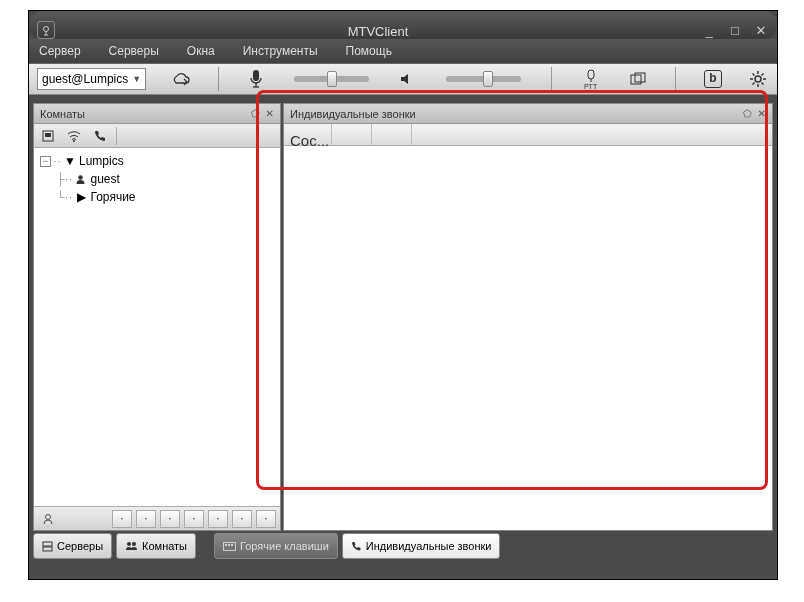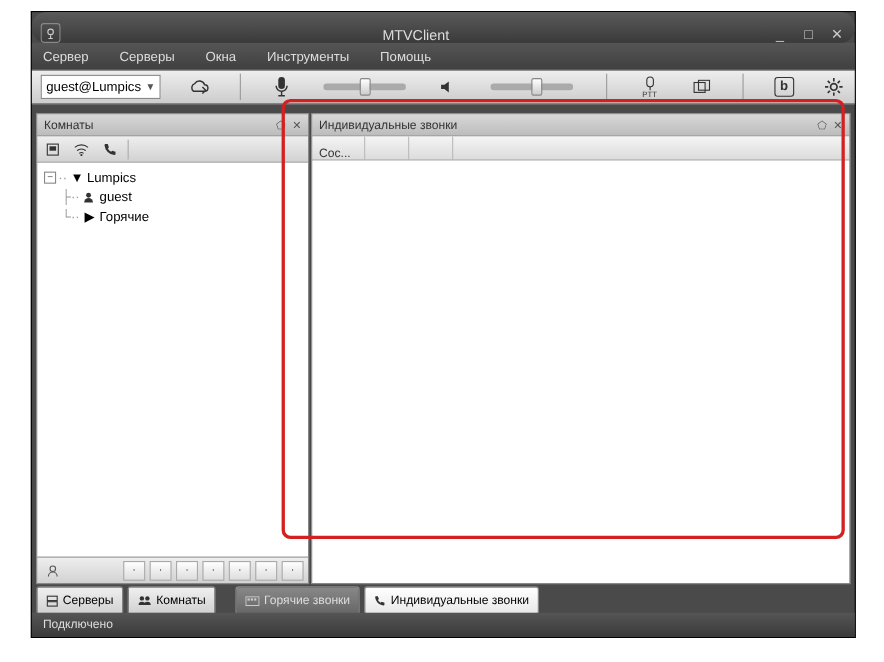--- a/index.html
+++ b/index.html
@@ -29,21 +29,21 @@
 .tree { flex: 1; background: #fff; overflow: auto; font-size: 12px; padding: 4px 0; }
 .tree-row { display: flex; align-items: center; height: 18px; padding-left: 6px; gap: 2px; cursor: pointer; }
 .tree-row .tog { width: 11px; height: 11px; border: 1px solid #888; font-size: 9px; line-height: 9px; text-align: center; color: #555; }
 .tree-row .line { color: #999; }
 .tree-row .ico { width: 14px; text-align: center; }
 .left-bottom { height: 24px; background: linear-gradient(#eee,#d2d2d2); border-top: 1px solid #aaa; display: flex; align-items: center; padding: 0 4px; gap: 4px; }
 .lbbtn { width: 20px; height: 18px; border: 1px solid #aaa; background: linear-gradient(#fff,#ddd); cursor: pointer; font-size: 10px; display: flex; align-items: center; justify-content: center; }
 .right-panel { flex: 1; background: #ccc; border: 1px solid #888; display: flex; flex-direction: column; }
 .hilite { position: absolute; left: 256px; top: 90px; width: 512px; height: 400px; border: 3px solid #d42020; border-radius: 8px; pointer-events: none; z-index: 10; }
 .grid-hdr { height: 22px; background: linear-gradient(#f4f4f4,#dcdcdc); border-bottom: 1px solid #aaa; display: flex; }
-.gcol { border-right: 1px solid #bbb; padding: 16px 6px; font-size: 11px; display: flex; align-items: center; color: #333; }
+.gcol { border-right: 1px solid #bbb; padding: 16px 6px; font-size: 15px; display: flex; align-items: center; color: #333; }
 .grid-body { flex: 1; background: #fff; }
 .bottombar { position: absolute; bottom: 22px; left: 4px; right: 4px; height: 22px; display: flex; align-items: center; gap: 4px; }
 .tab { height: 20px; background: linear-gradient(#f0f0f0,#d0d0d0); border: 1px solid #888; border-radius: 3px; padding: 12px 8px; font-size: 11px; display: flex; align-items: center; gap: 4px; cursor: pointer; }
 .tab.active { background: linear-gradient(#fff,#e8e8e8); }
 .statusbar { position: absolute; bottom: 0; left: 0; right: 0; height: 22px; background: linear-gradient(#555,#3a3a3a); color: #ddd; font-size: 11px; display: flex; align-items: center; padding: 0 10px; }
 svg { display: block; }
 </style>
 </head>
 <body>
 
@@ -241,31 +241,28 @@
     <div style="flex:0 0 10px"></div>
     <div class="tab" style="background:linear-gradient(#888,#666);color:#ddd">
       <span>
         <svg width="13" height="9" viewBox="0 0 13 9">
             <rect x="0.5" y="0.5" width="12" height="8" fill="none" stroke="#ccc"></rect>
             <rect x="2" y="2" width="2" height="2" fill="#ccc"></rect>
             <rect x="5" y="2" width="2" height="2" fill="#ccc"></rect>
             <rect x="8" y="2" width="2" height="2" fill="#ccc"></rect>
           </svg>
       </span>
-      <span>Горячие звонки</span>
+      <span>Горячие клавиши</span>
     </div>
     <div class="tab active">
       <span>
         <svg width="11" height="11" viewBox="0 0 11 11">
             <path d="M2 1l1.5 0 1 2.5-1 1a7 7 0 0 0 2.5 2.5l1-1 2.5 1 0 1.5a1 1 0 0 1-1 1A9 9 0 0 1 1 2a1 1 0 0 1 1-1z" fill="#333"></path>
           </svg>
       </span>
       <span>Индивидуальные звонки</span>
     </div>
   </div>
 
-  <div class="statusbar">
-    <span>Подключено</span>
-  </div>
 
 </div>
 
 <div class="hilite"></div>
 
 </body></html>

